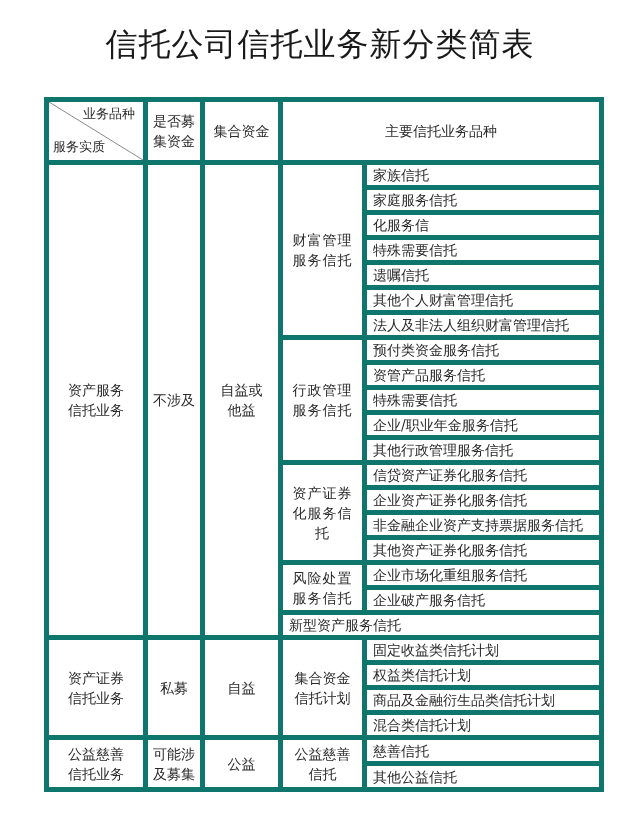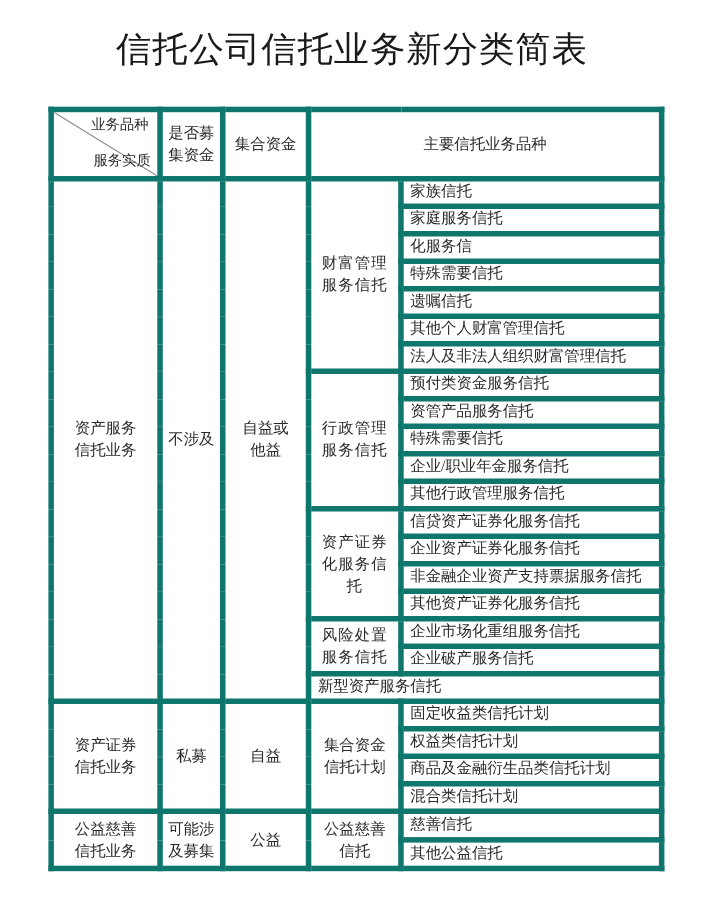--- a/index.html
+++ b/index.html
@@ -5,28 +5,28 @@
     html, body { margin: 0; padding: 0; background: #ffffff; }
     body { width: 640px; height: 815px; position: relative; overflow: hidden;
            font-family: "DejaVu Serif", "Liberation Serif", serif; color: #222; }
     .title { position: absolute; left: 0; top: 24px; width: 640px; text-align: center;
              font-size: 32px; letter-spacing: 1px; line-height: 40px; color: #1a1a1a; }
     table.grid { position: absolute; left: 44px; top: 97px; width: 555px;
                  border-collapse: collapse; table-layout: fixed; border: 2px solid #5a5a5a; }
     table.grid td { border: 5px solid #0f766e; padding: 0; font-size: 14px; color: #2a2a2a;
                     line-height: 20px; vertical-align: middle; }
     .c { text-align: center; }
-    .l { text-align: left; padding-left: 6px !important; white-space: nowrap; font-family: Liberation Serif, serif; }
+    .l { text-align: left; padding-left: 6px !important; white-space: nowrap; }
     .hdr td { height: 58px; }
     .r { height: 23px; }
     .r-tall { height: 26px; }
     .diag { position: relative; height: 58px; overflow: hidden; }
     .diag svg { position: absolute; left: 0; top: 0; width: 100%; height: 100%; }
     .diag .tr { position: absolute; right: 8px; top: 2px; font-size: 13px; }
-    .diag .bl { position: absolute; left: 4px; bottom: 3px; font-size: 13px; margin-left: 32px; }
+    .diag .bl { position: absolute; left: 4px; bottom: 3px; font-size: 13px; }
     .ls { letter-spacing: 1px; }
   </style>
 </head>
 <body>
 
 <div class="title">信托公司信托业务新分类简表</div>
 
 <table class="grid">
   <colgroup>
     <col style="width:99px">

